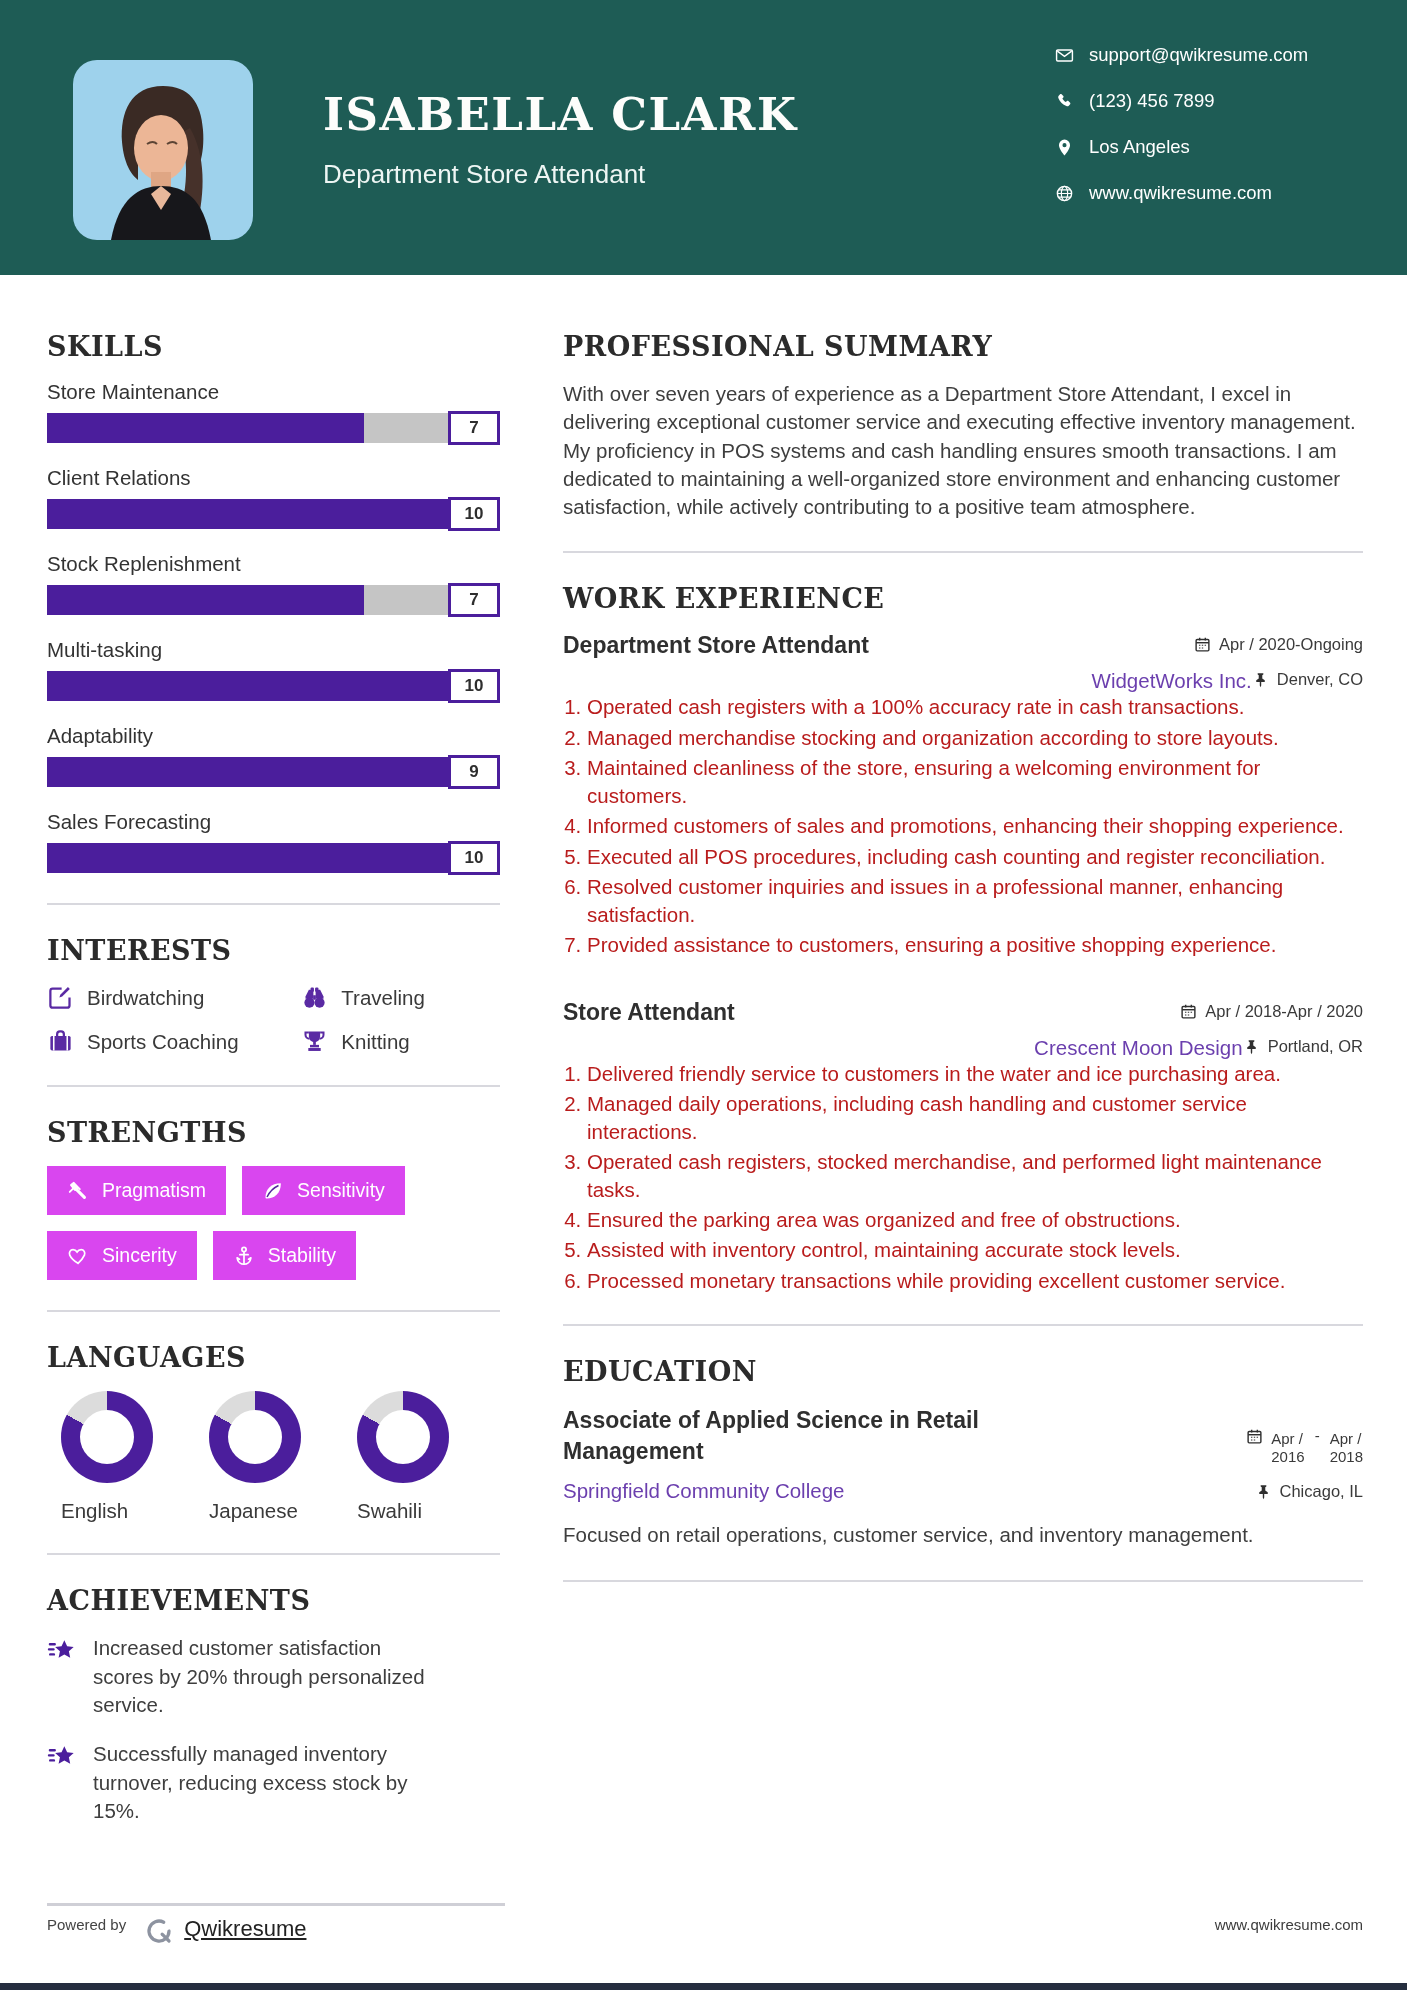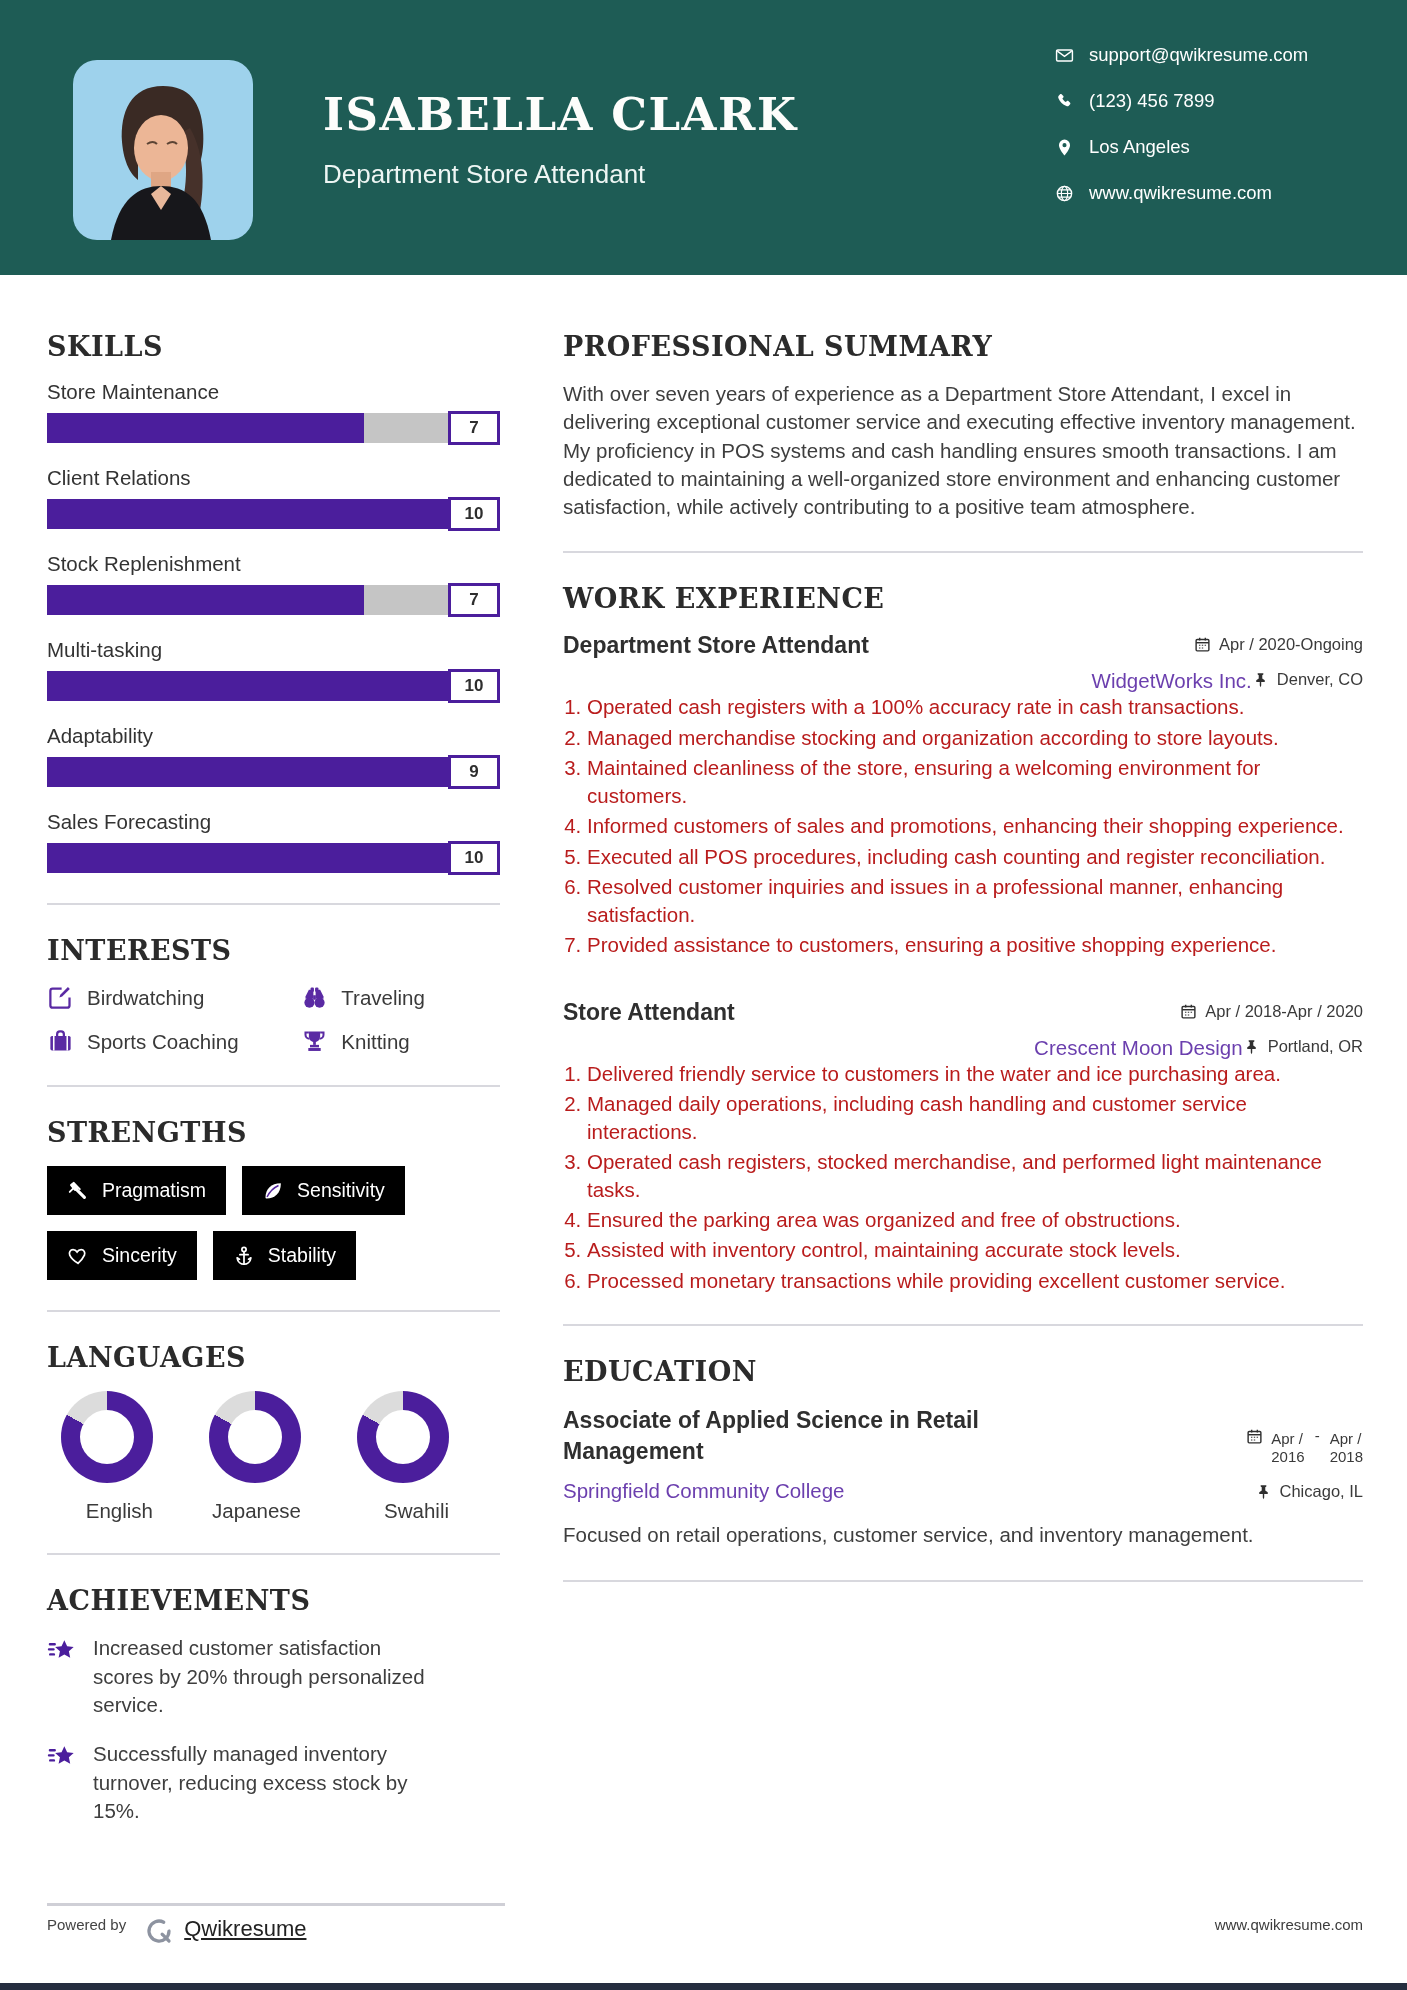--- a/index.html
+++ b/index.html
@@ -52,28 +52,28 @@
 
   
   .int-grid { display:grid; grid-template-columns:1.28fr 1fr; row-gap:17px; }
   .int-item { display:flex; align-items:center; }
   .int-ic { width:27px; height:27px; color:#5a2aa3; flex:0 0 27px; }
   .int-tx { font-size:20.5px; color:#3a3a3a; margin-left:13px; }
 
   
   .str-wrap { display:flex; flex-wrap:wrap; gap:16px; }
   .badge {
-    display:inline-flex; align-items:center; background:#000000; color:#ffffff;
+    display:inline-flex; align-items:center; background:#d946ef; color:#ffffff;
     padding:13px 20px; font-size:19.5px;
   }
   .badge .b-ic { width:22px; height:22px; margin-right:13px; color:#ffffff; }
 
   
   .lang-row { display:flex; gap:56px; margin:10px 0 8px 14px; }
-  .lang { text-align:right; }
+  .lang { text-align:left; }
   .donut { width:92px; height:92px; border-radius:50%; position:relative; margin:0 auto; }
   .donut::after {
     content:""; position:absolute; left:19px; top:19px; width:54px; height:54px;
     border-radius:50%; background:#ffffff;
   }
   .lang .l-lab { margin-top:16px; font-size:20.5px; color:#3a3a3a; }
 
   
   .ach { display:flex; margin-bottom:20px; }
   .ach .a-ic { width:32px; height:32px; color:#4b1e9c; flex:0 0 32px; margin-top:2px; }

